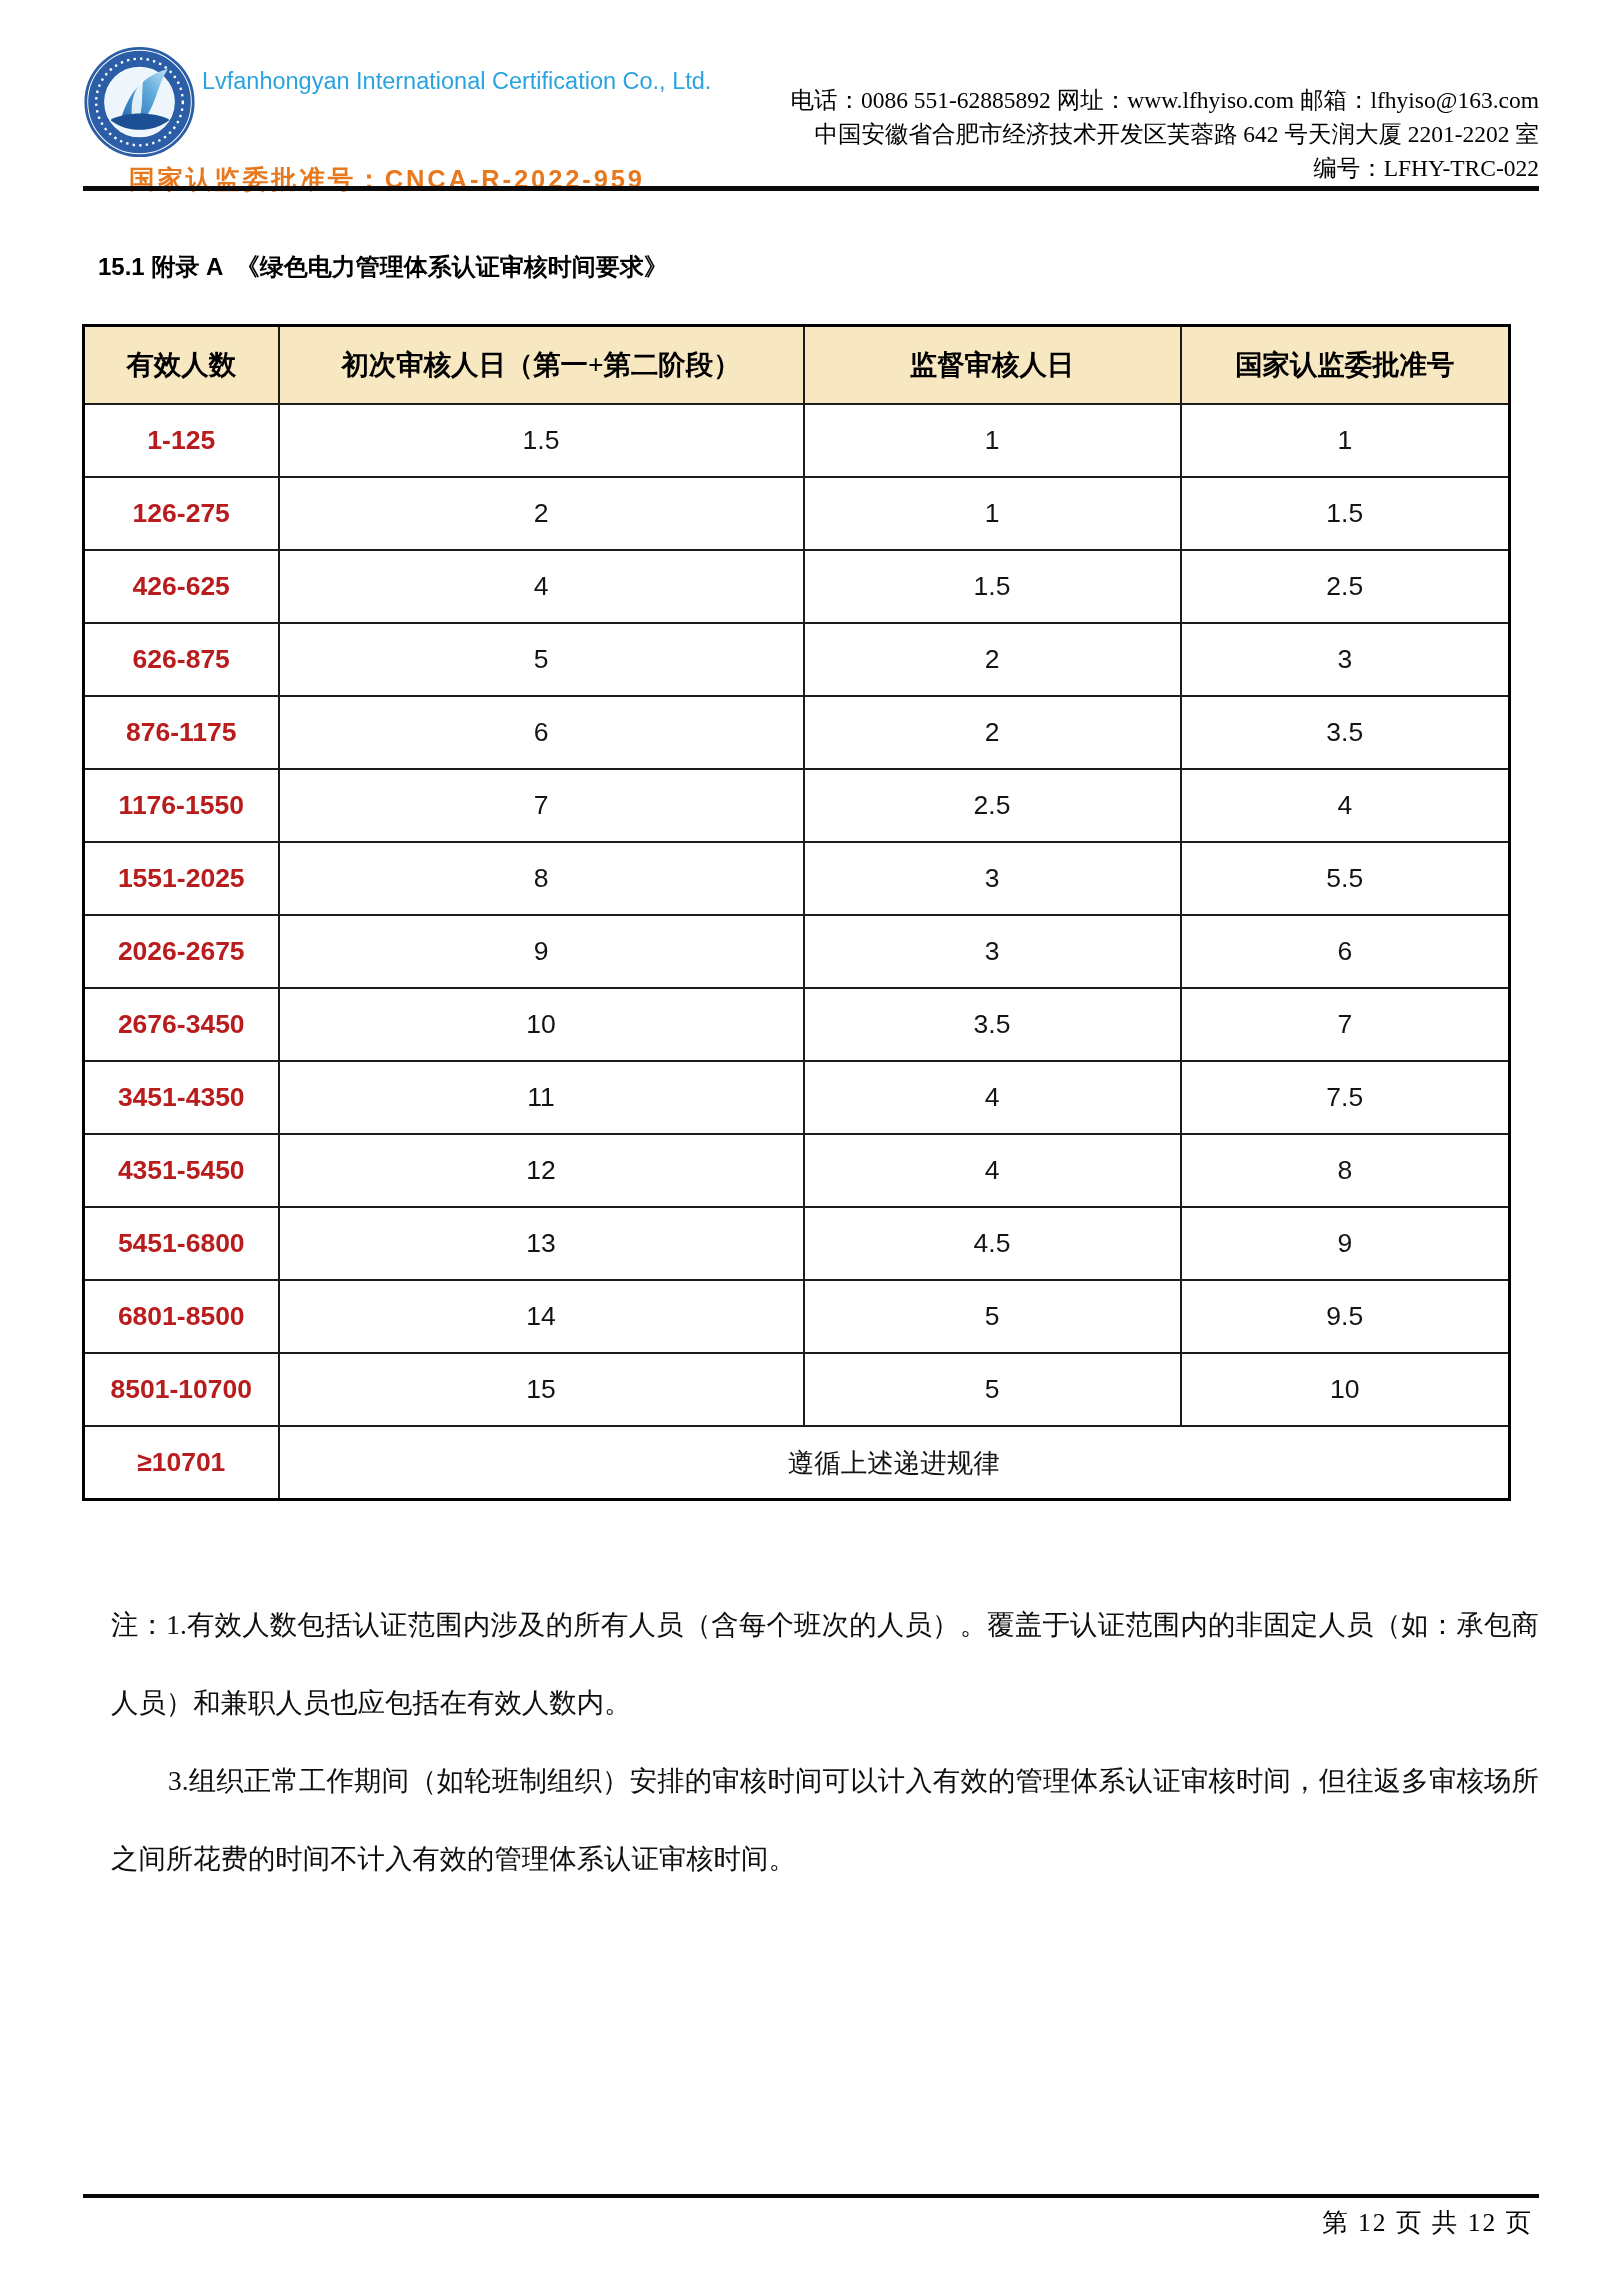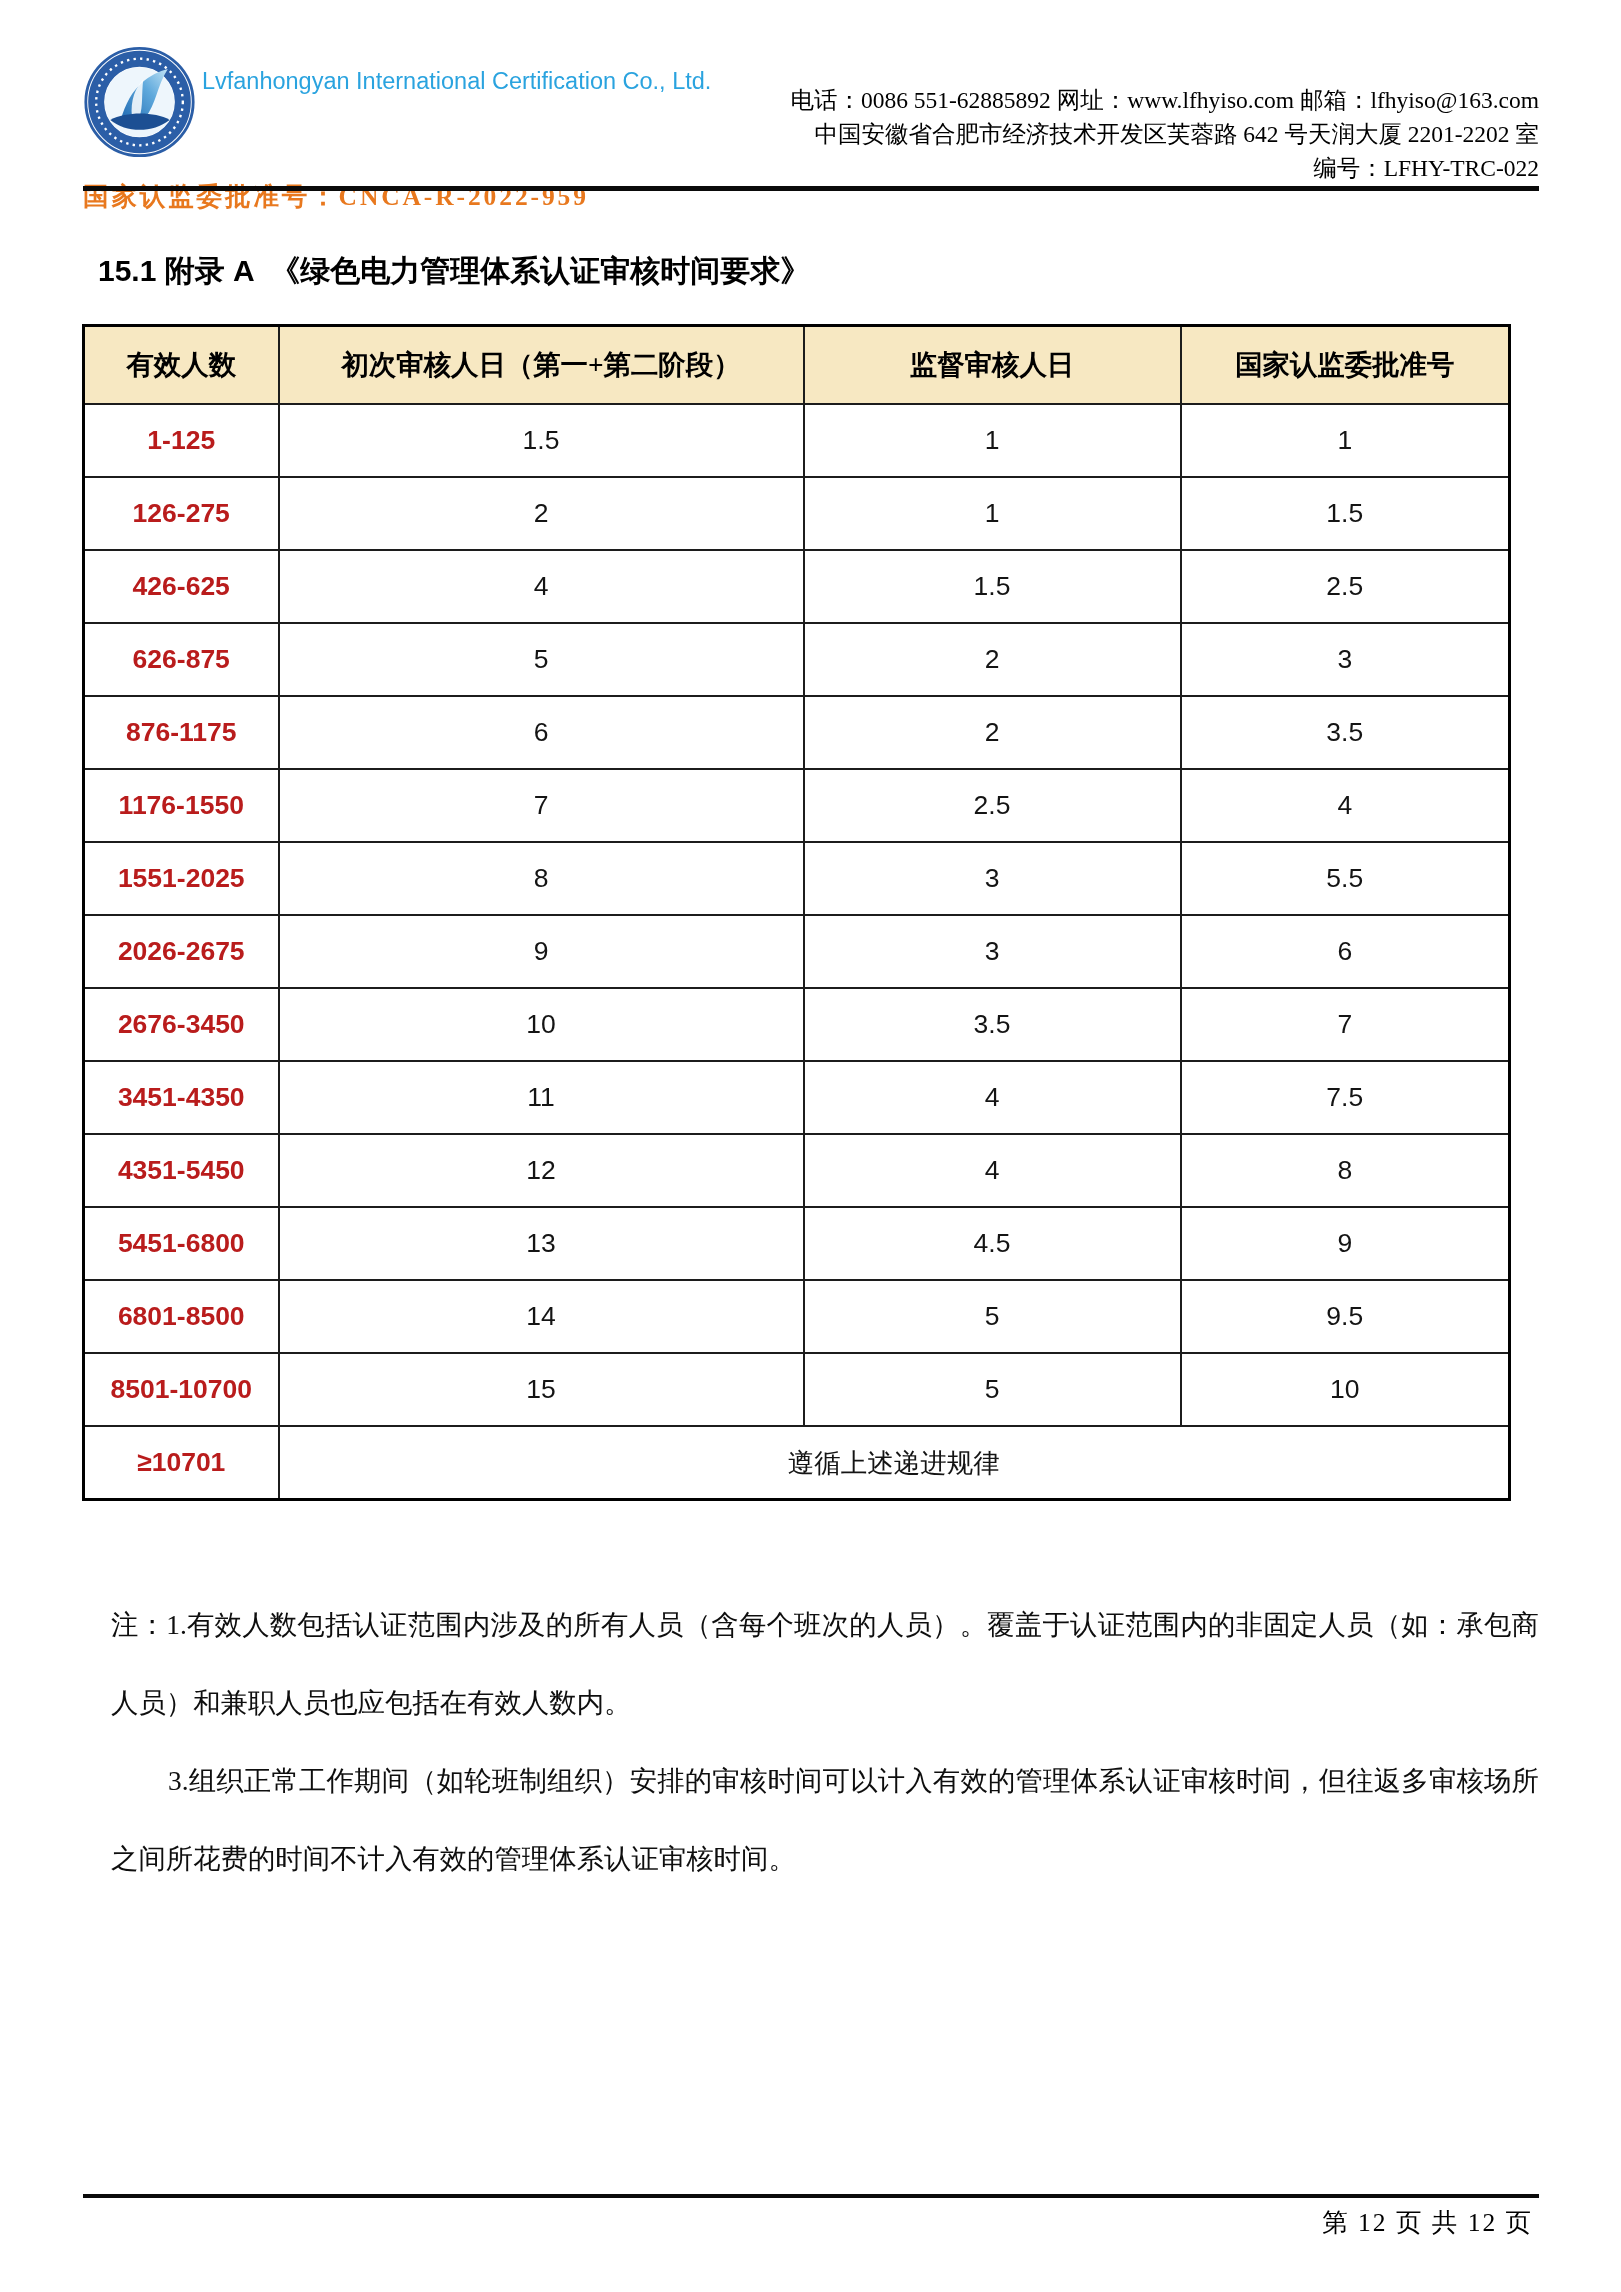--- a/index.html
+++ b/index.html
@@ -16,36 +16,36 @@
   .company-cn {
     font-family:"Liberation Sans","DejaVu Sans",sans-serif;
     font-size:42px; line-height:47px; color:var(--brand-cyan,#29ABE2);
     letter-spacing:1px; white-space:nowrap;
   }
   .company-en {
     font-family:"Liberation Sans","DejaVu Sans",sans-serif;
     font-size:23.5px; line-height:31px; color:var(--brand-cyan2,#2AA3DF); white-space:nowrap;
   }
   .approval {
-    margin-top:19px;
-    font-family:Liberation Serif, serif;
+    margin-top:2px;
+    font-family:Liberation Sans, sans-serif;
     font-weight:bold; font-size:25.5px; letter-spacing:2.9px;
-    color:var(--brand-orange,#E8781E); white-space:nowrap;
+    color:var(--brand-orange,#E8781E); white-space:nowrap;text-align:center;
   }
   .header-right {
     position:absolute; right:82px; top:83px; text-align:right;
     font-size:23.5px; line-height:34px; color:#000; white-space:nowrap;
   }
   .header-rule { position:absolute; left:83px; right:82px; top:186px; height:4.9px; background:#0a0a0a; }
 
   
   .title {
     position:absolute; left:98px; top:251px; margin:0;
     font-family:"Liberation Sans","DejaVu Sans",sans-serif;
-    font-size:30px; font-weight:bold; color:#000; white-space:pre-wrap;
+    font-size:24px; font-weight:bold; color:#000; white-space:pre-wrap;
   }
 
   
   table.audit {
     position:absolute; left:82px; top:324px; width:1427px;
     border-collapse:collapse; table-layout:fixed;
     border:3.9px solid #000;
   }
   table.audit th, table.audit td {
     border:2px solid #1c1c1c; text-align:center; vertical-align:middle; padding:0;

